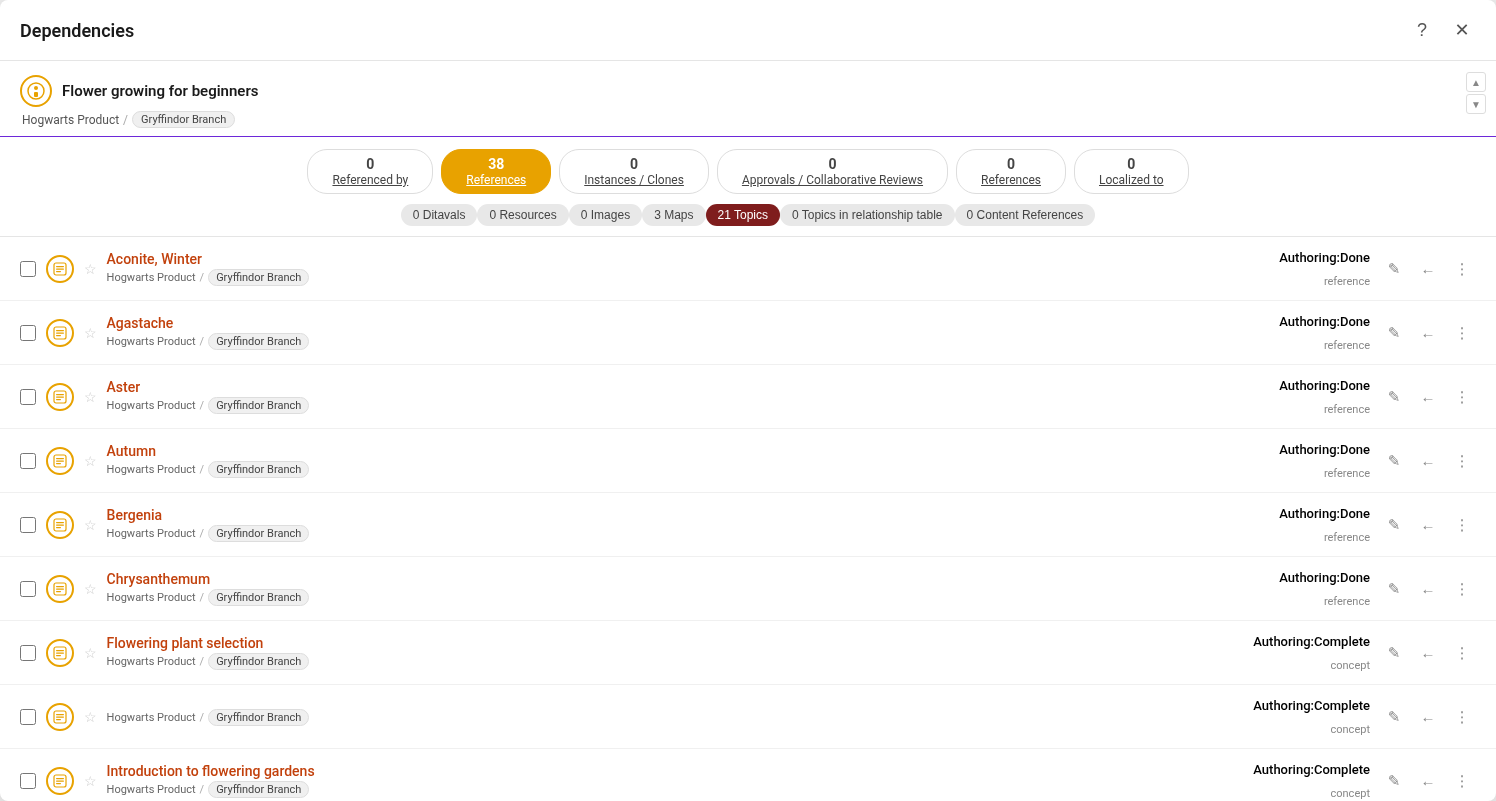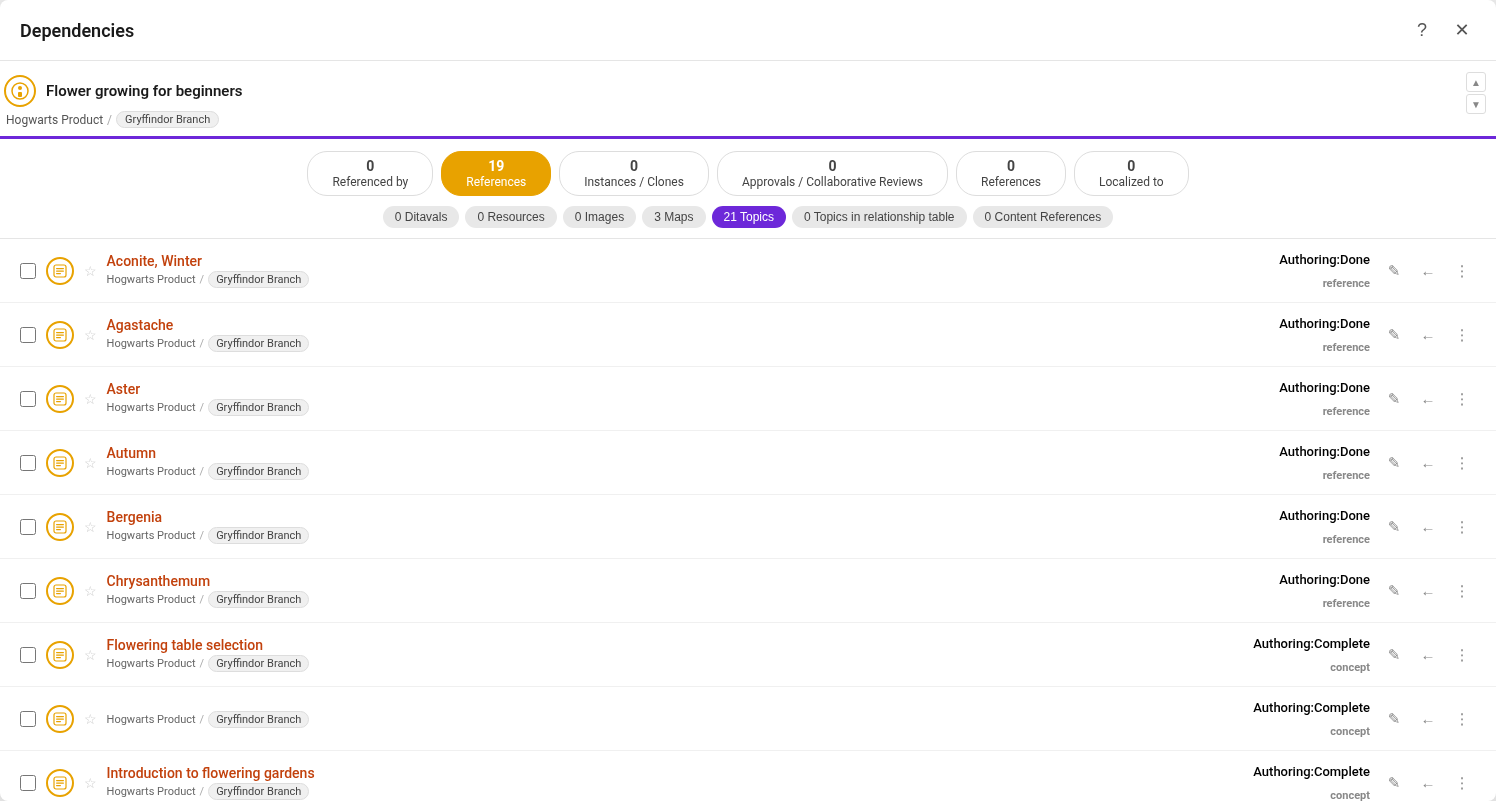--- a/index.html
+++ b/index.html
@@ -41,22 +41,22 @@
       font-size: 18px;
       display: flex;
       align-items: center;
       justify-content: center;
       width: 28px;
       height: 28px;
       border-radius: 50%;
     }
 
     .topic-header {
-      padding: 14px 20px 8px 4px;
-      border-bottom: 3px solid #6d28d9;
+      padding: 14px 20px 8px 20px;
+      border-bottom: 1px solid #6d28d9;
       flex-shrink: 0;
     }
     .topic-header-row {
       display: flex;
       align-items: center;
       gap: 10px;
     }
     .topic-icon {
       width: 32px;
       height: 32px;
@@ -148,42 +148,42 @@
       border-color: #e8a200;
       color: #fff;
     }
     .main-tab .tab-count {
       font-weight: 700;
       font-size: 14px;
     }
     .main-tab .tab-label {
       font-size: 12px;
       margin-top: 1px;
+      text-decoration: underline;
     }
     .main-tab.active .tab-count,
     .main-tab.active .tab-label { color: #fff; }
 
     .sub-tabs {
       display: flex;
       align-items: center;
-      gap: 6px;
       padding: 0 20px 10px 20px;
     }
     .sub-tab {
       background: #e8e8e8;
       border: none;
       border-radius: 14px;
       padding: 4px 12px;
       font-size: 12px;
       color: #444;
       cursor: pointer;
       transition: all 0.15s;
     }
     .sub-tab.active {
-      background: #6d28d9;
+      background: #7f1d1d;
       color: #fff;
     }
 
     .list-section {
       flex: 1;
       overflow-y: auto;
       position: relative;
     }
     .list-section::-webkit-scrollbar { width: 8px; }
     .list-section::-webkit-scrollbar-track { background: #f5f5f5; }
@@ -255,21 +255,20 @@
     }
     .item-status-name {
       font-size: 13px;
       color: #000000;
       font-weight: 500;
     }
     .item-status-type {
       font-size: 11px;
       color: #888;
       margin-top: 10px;
-      font-weight: bold;
     }
     .item-actions {
       display: flex;
       align-items: center;
       gap: 6px;
       flex-shrink: 0;
     }
     .action-btn {
       background: none;
       border: none;
@@ -324,21 +323,21 @@
     </div>
   </div>
 
   <div class="tabs-section">
     <div class="main-tabs" id="main-tabs-container">
         <div class="main-tab">
     <span class="tab-count">0</span>
     <span class="tab-label">Referenced by</span>
   </div>
         <div class="main-tab active">
-    <span class="tab-count">19</span>
+    <span class="tab-count">38</span>
     <span class="tab-label">References</span>
   </div>
         <div class="main-tab">
     <span class="tab-count">0</span>
     <span class="tab-label">Instances / Clones</span>
   </div>
         <div class="main-tab">
     <span class="tab-count">0</span>
     <span class="tab-label">Approvals / Collaborative Reviews</span>
   </div>
@@ -542,21 +541,21 @@
     <div class="item-icon">
       <svg width="14" height="14" viewBox="0 0 14 14" fill="none">
         <rect x="1" y="1" width="12" height="12" rx="2" stroke="#e8a200" stroke-width="1.2" fill="none"></rect>
         <rect x="3" y="4" width="8" height="1.2" rx="0.6" fill="#e8a200"></rect>
         <rect x="3" y="6.5" width="8" height="1.2" rx="0.6" fill="#e8a200"></rect>
         <rect x="3" y="9" width="5" height="1.2" rx="0.6" fill="#e8a200"></rect>
       </svg>
     </div>
     <span class="item-star">☆</span>
     <div class="item-info">
-      <div class="item-name">Flowering table selection</div>
+      <div class="item-name">Flowering plant selection</div>
       <div class="item-breadcrumb">
         <span>Hogwarts Product</span>
         <span style="color:#aaa">/</span>
         <span class="item-tag">Gryffindor Branch</span>
       </div>
     </div>
     <div class="item-status">
       <div class="item-status-name">Authoring:Complete</div>
       <div class="item-status-type">concept</div>
     </div>

